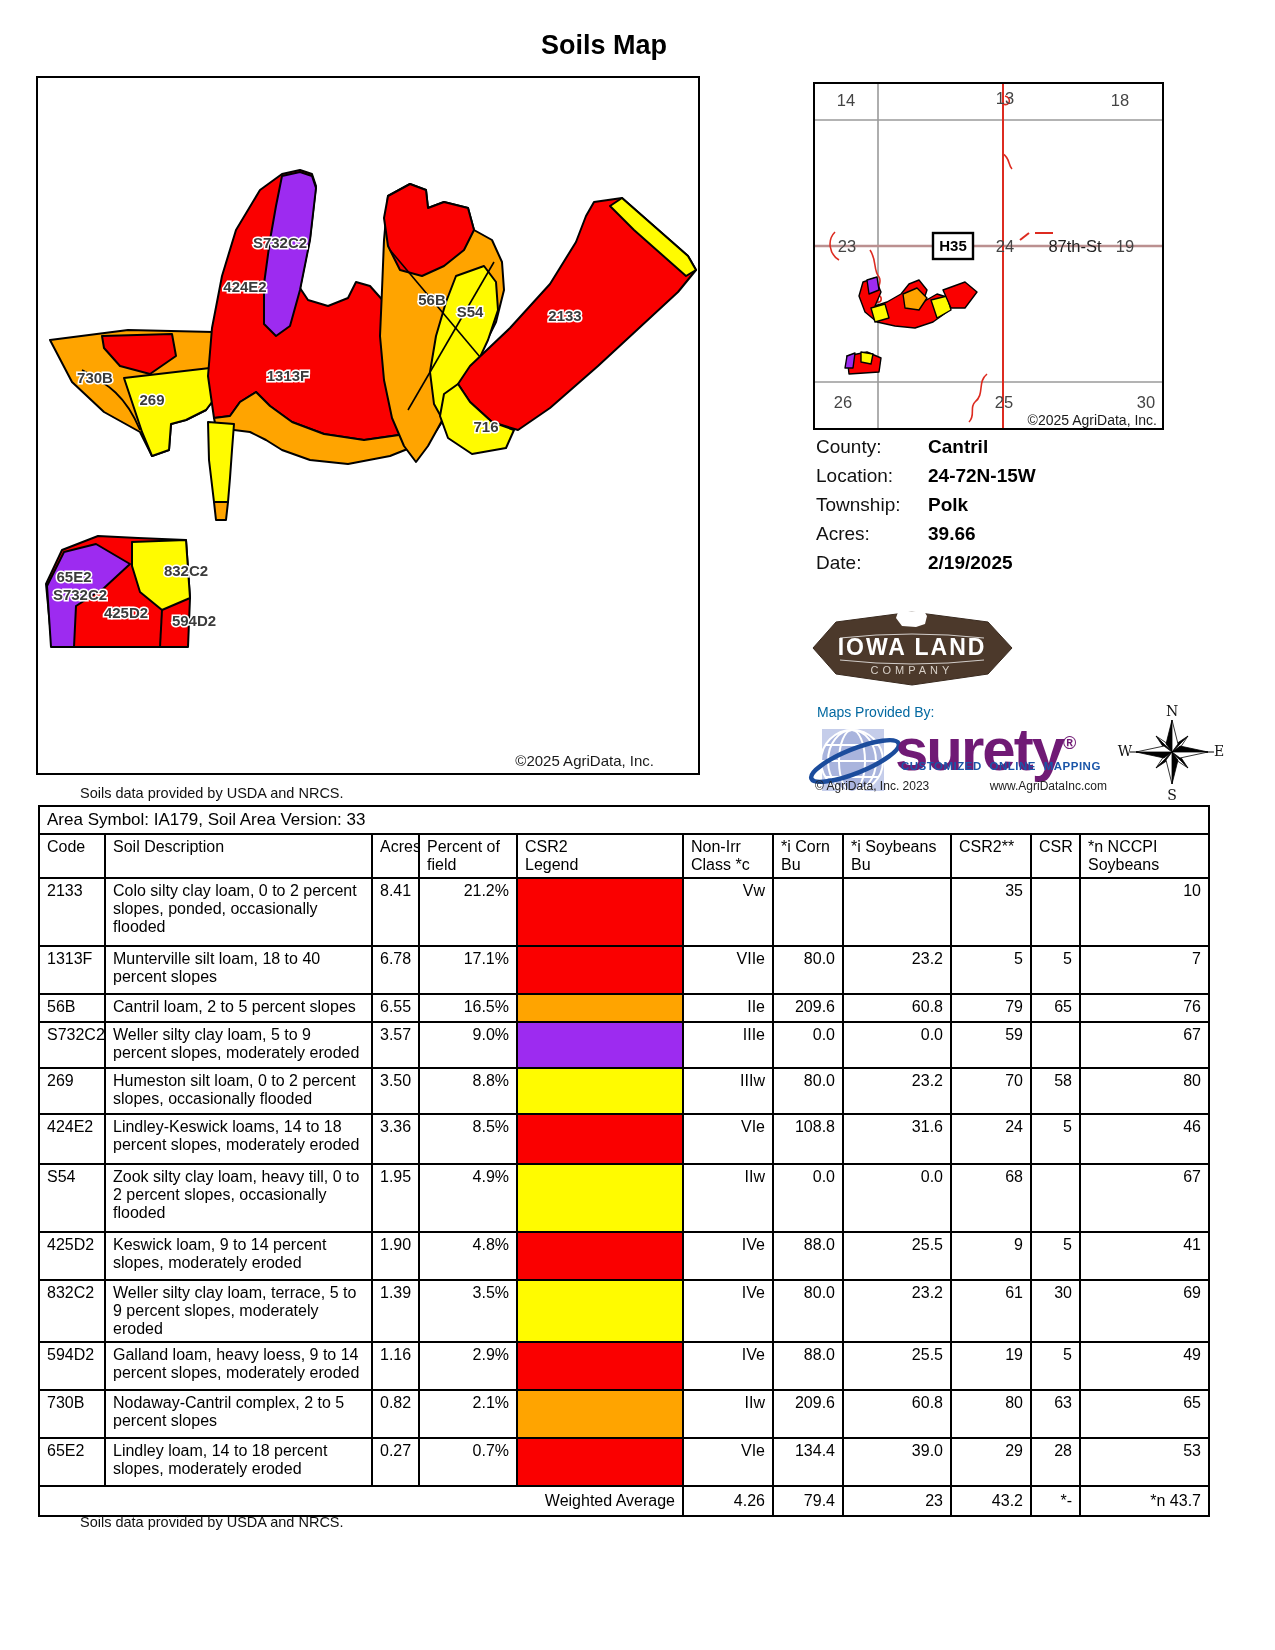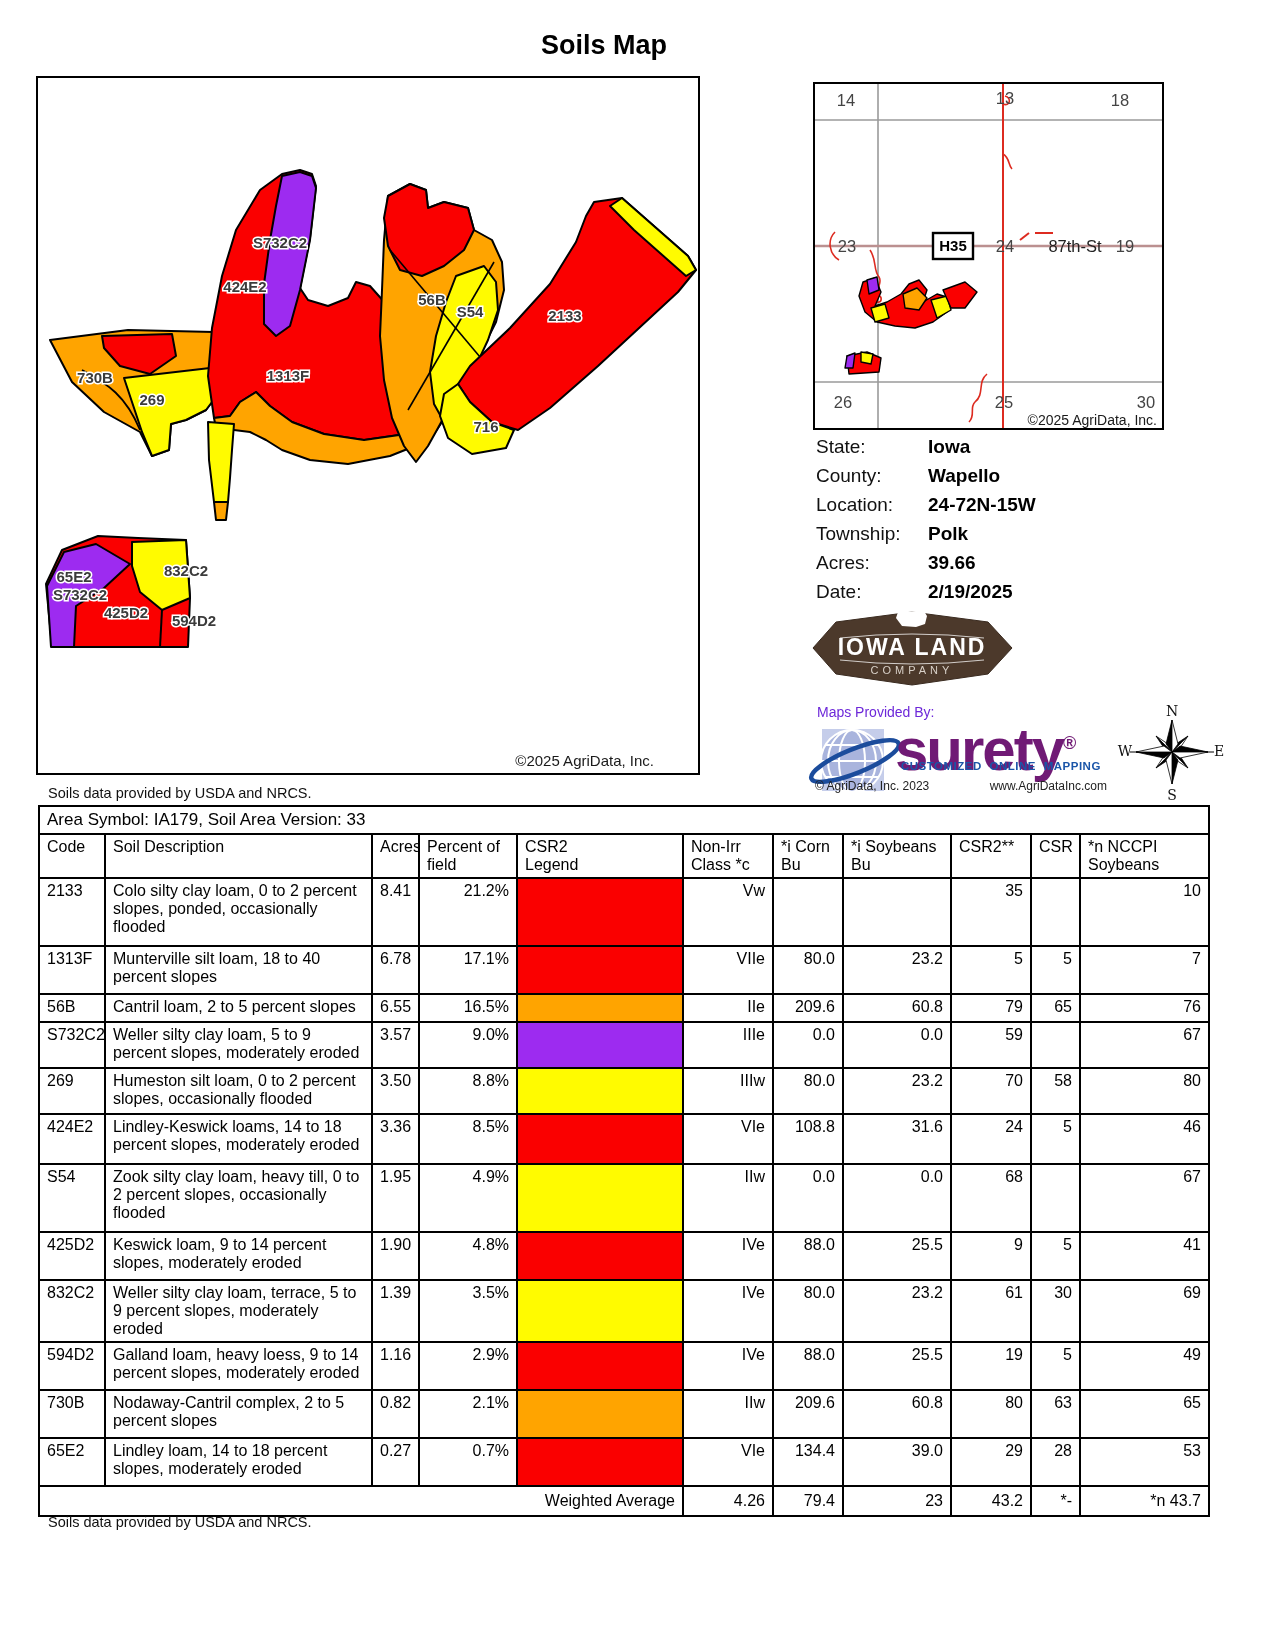--- a/index.html
+++ b/index.html
@@ -2,38 +2,38 @@
 <html><head>
 <meta charset="utf-8">
 <style>
   html,body{margin:0;padding:0;background:#fff;}
   .page{position:relative;width:1275px;height:1568px;background:#fff;overflow:hidden;
         font-family:"Liberation Sans",sans-serif;color:#111;}
   .abs{position:absolute;}
   .page-title{left:0;top:30px;width:1208px;text-align:center;font-size:27px;font-weight:bold;color:#000;}
   .map-box{left:36px;top:76px;width:664px;height:699px;border:2px solid #000;box-sizing:border-box;background:#fff;}
   .inset-box{left:813px;top:82px;width:351px;height:348px;border:2px solid #000;box-sizing:border-box;background:#fff;}
-  .soils-note{font-size:14.5px;color:#111;}
+  .soils-note{font-size:14.5px;color:#111;margin-left:32px;}
   .note-top{left:48px;top:785px;}
   .note-bottom{left:48px;top:1514px;}
 
   .map-label{font-family:"Liberation Sans",sans-serif;font-size:15px;font-weight:bold;fill:#3b3b3b;
              stroke:#ffffff;stroke-width:3px;paint-order:stroke;text-anchor:middle;}
   .map-attr{font-family:"Liberation Sans",sans-serif;font-size:15px;fill:#1a1a1a;text-anchor:end;}
   .sec-num{font-family:"Liberation Sans",sans-serif;font-size:16.5px;fill:#444;text-anchor:middle;}
   .inset-text{font-family:"Liberation Sans",sans-serif;font-size:16.5px;fill:#222;text-anchor:middle;}
   .inset-attr{font-family:"Liberation Sans",sans-serif;font-size:14px;fill:#1a1a1a;text-anchor:end;}
   .h35-text{font-family:"Liberation Sans",sans-serif;font-size:15px;font-weight:bold;fill:#000;text-anchor:middle;}
 
   .info-block{left:816px;top:436px;width:330px;}
   .info-row{height:29px;font-size:19px;display:flex;}
   .info-row .lbl{width:112px;color:#111;}
   .info-row .val{font-weight:bold;color:#000;}
 
-  .maps-by{left:817px;top:704px;font-size:14px;color:#6d28d9;}
+  .maps-by{left:817px;top:704px;font-size:14px;color:#0369a1;}
   .surety-name{left:895px;top:720px;font-size:60px;font-weight:bold;color:#701a75;letter-spacing:-2px;line-height:1;}
   .surety-name sup{font-size:18px;letter-spacing:0;}
   .surety-tag{left:901px;top:760px;font-size:11.5px;font-weight:bold;color:#1a55a8;letter-spacing:.5px;word-spacing:4px;}
   .surety-copy{left:815px;top:779px;width:292px;display:flex;justify-content:space-between;font-size:12px;color:#222;}
 
   .compass-letter{font-family:"DejaVu Serif",serif;font-size:14px;fill:#111;text-anchor:middle;}
 
   table.soil{position:absolute;left:38px;top:805px;width:1170px;border-collapse:collapse;table-layout:fixed;
              font-size:16px;color:#000;background:#fff;}
   table.soil th,table.soil td{border:2px solid #000;padding:3px 7px;vertical-align:top;overflow:hidden;}
@@ -148,26 +148,22 @@
           <text x="28" y="324" class="sec-num">26</text>
           <text x="189" y="324" class="sec-num">25</text>
           <text x="331" y="324" class="sec-num">30</text>
         </g>
       <text class="inset-attr" x="342" y="341">©2025 AgriData, Inc.</text>
     </svg>
   </div>
 
   <div class="abs info-block">
     <div class="info-row">
-        <span class="lbl">State:</span>
-        <span class="val">Iowa</span>
-      </div>
-    <div class="info-row">
         <span class="lbl">County:</span>
-        <span class="val">Wapello</span>
+        <span class="val">Cantril</span>
       </div>
     <div class="info-row">
         <span class="lbl">Location:</span>
         <span class="val">24-72N-15W</span>
       </div>
     <div class="info-row">
         <span class="lbl">Township:</span>
         <span class="val">Polk</span>
       </div>
     <div class="info-row">

